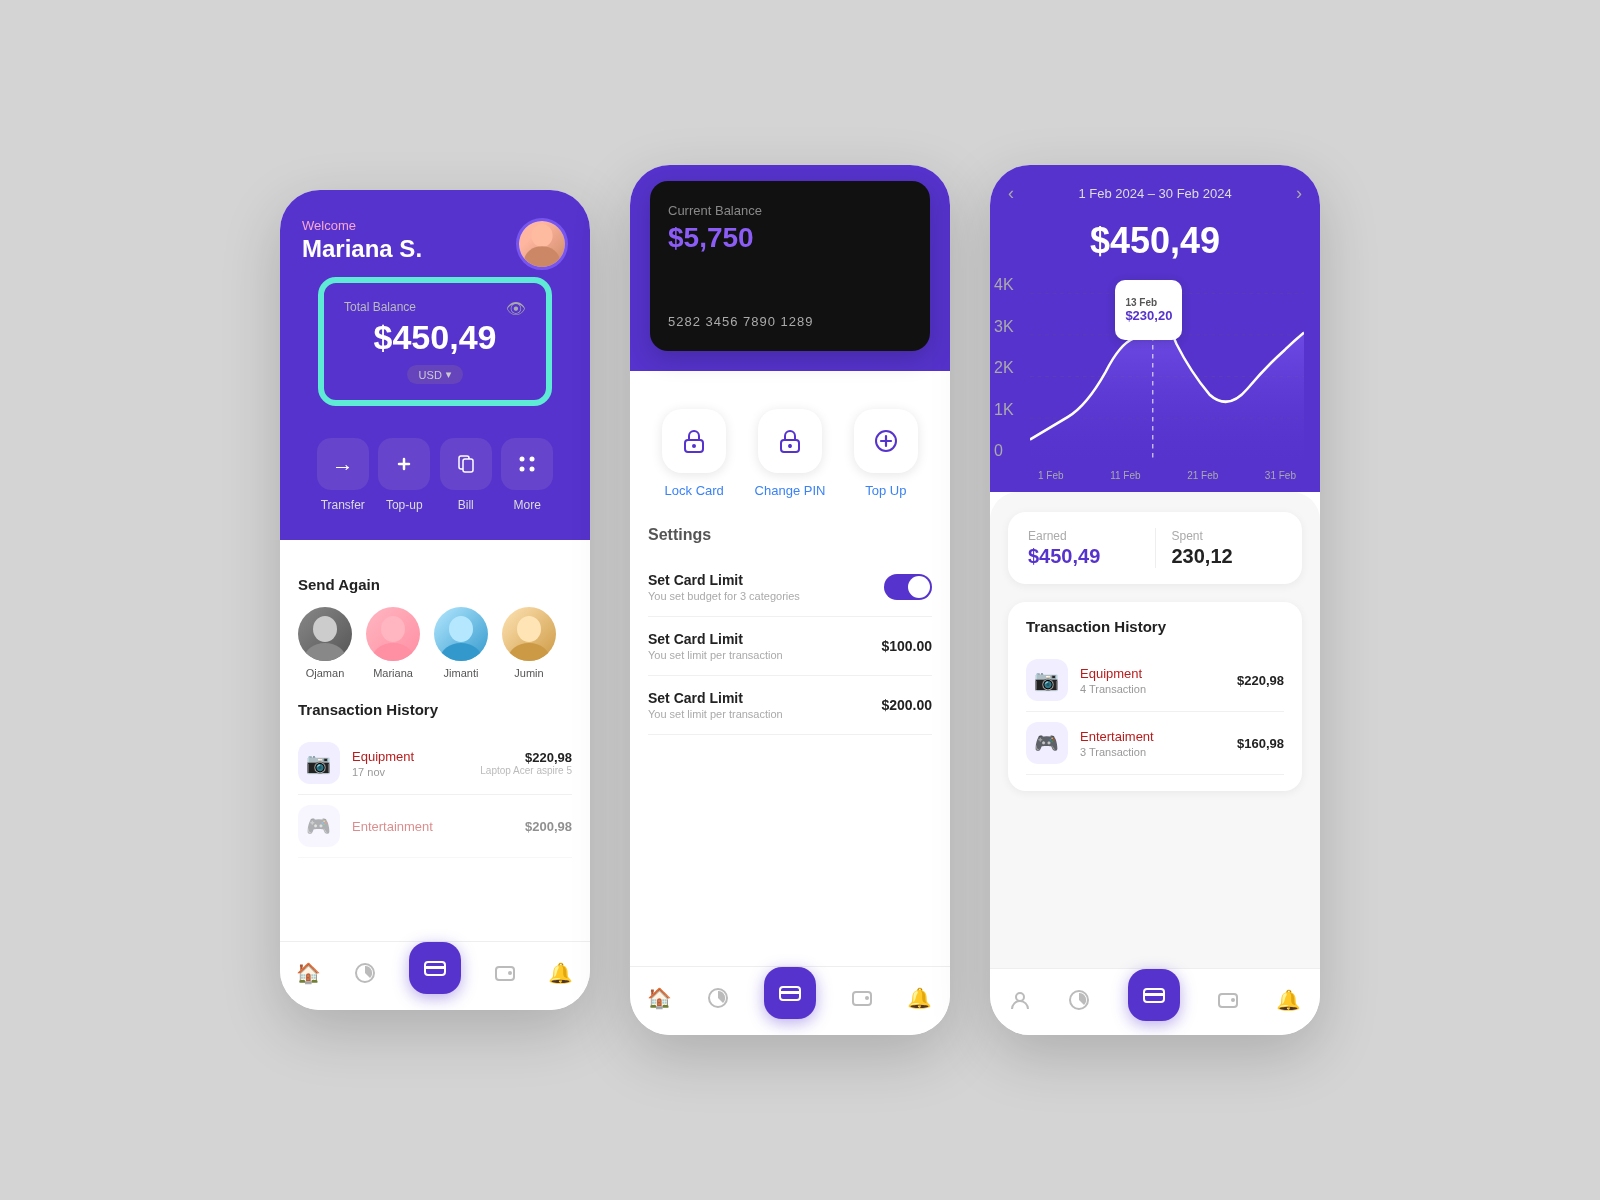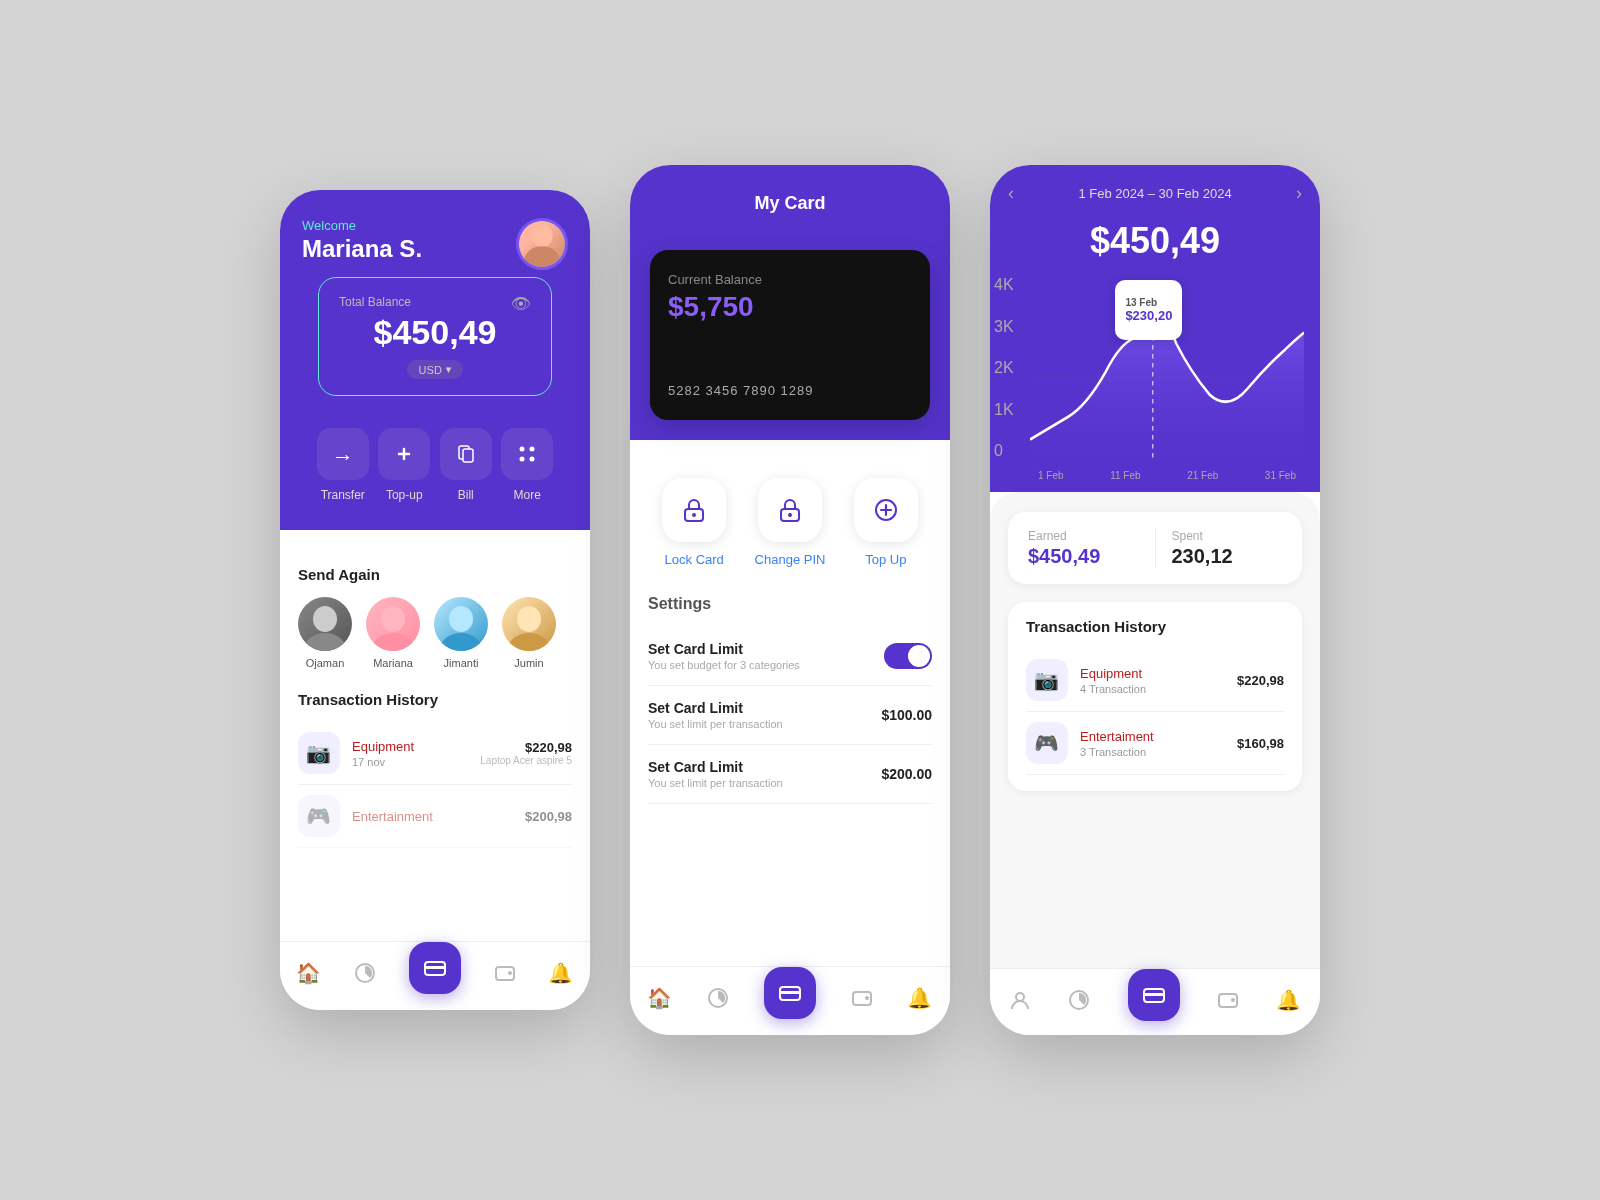--- a/index.html
+++ b/index.html
@@ -30,21 +30,21 @@
       height: 820px;
       display: flex;
       flex-direction: column;
     }
     .phone1-header {
       background: #5533CC;
       padding: 28px 22px 20px;
       border-radius: 0 0 0 0;
     }
     .phone1-welcome {
-      color: #5eead4;
+      color: #f9a8d4;
       font-size: 13px;
       margin-bottom: 2px;
     }
     .phone1-name {
       color: #fff;
       font-size: 24px;
       font-weight: 700;
     }
     .phone1-avatar {
       position: absolute;
@@ -68,21 +68,21 @@
       display: flex;
       align-items: flex-end;
       justify-content: center;
       overflow: hidden;
     }
     .phone1-balance-card {
       background: #5533CC;
       margin: 0 16px 0;
       border-radius: 18px;
       padding: 16px 20px 16px;
-      border: 1px solid #5eead4;
+      border: 6px solid #5eead4;
     }
     .phone1-balance-label {
       color: #bbb;
       font-size: 12px;
       text-align: center;
       margin-bottom: 4px;
     }
     .phone1-balance-amount {
       color: #fff;
       font-size: 34px;
@@ -602,23 +602,20 @@
       <svg width="22" height="22" viewBox="0 0 22 22">
           <rect x="2" y="5" width="18" height="13" rx="3" stroke="#bbb" stroke-width="2" fill="none"></rect>
           <rect x="14" y="9" width="4" height="4" rx="2" fill="#bbb"></rect>
         </svg>
     </div>
     <div class="nav-item">🔔</div>
   </div>
 </div>
 
 <div class="phone phone2">
-  <div class="phone2-header">
-    <div class="phone2-title">My Card</div>
-  </div>
   <div style="background:#5533CC;padding:0 0 20px;">
     <div class="credit-card" style="margin-top:16px;">
       <div class="card-black">
         <div>
           <div class="card-balance-label">Current Balance</div>
           <div class="card-balance-amount">$5,750</div>
         </div>
         <div class="card-number">5282 3456 7890 1289</div>
       </div>
     </div>

